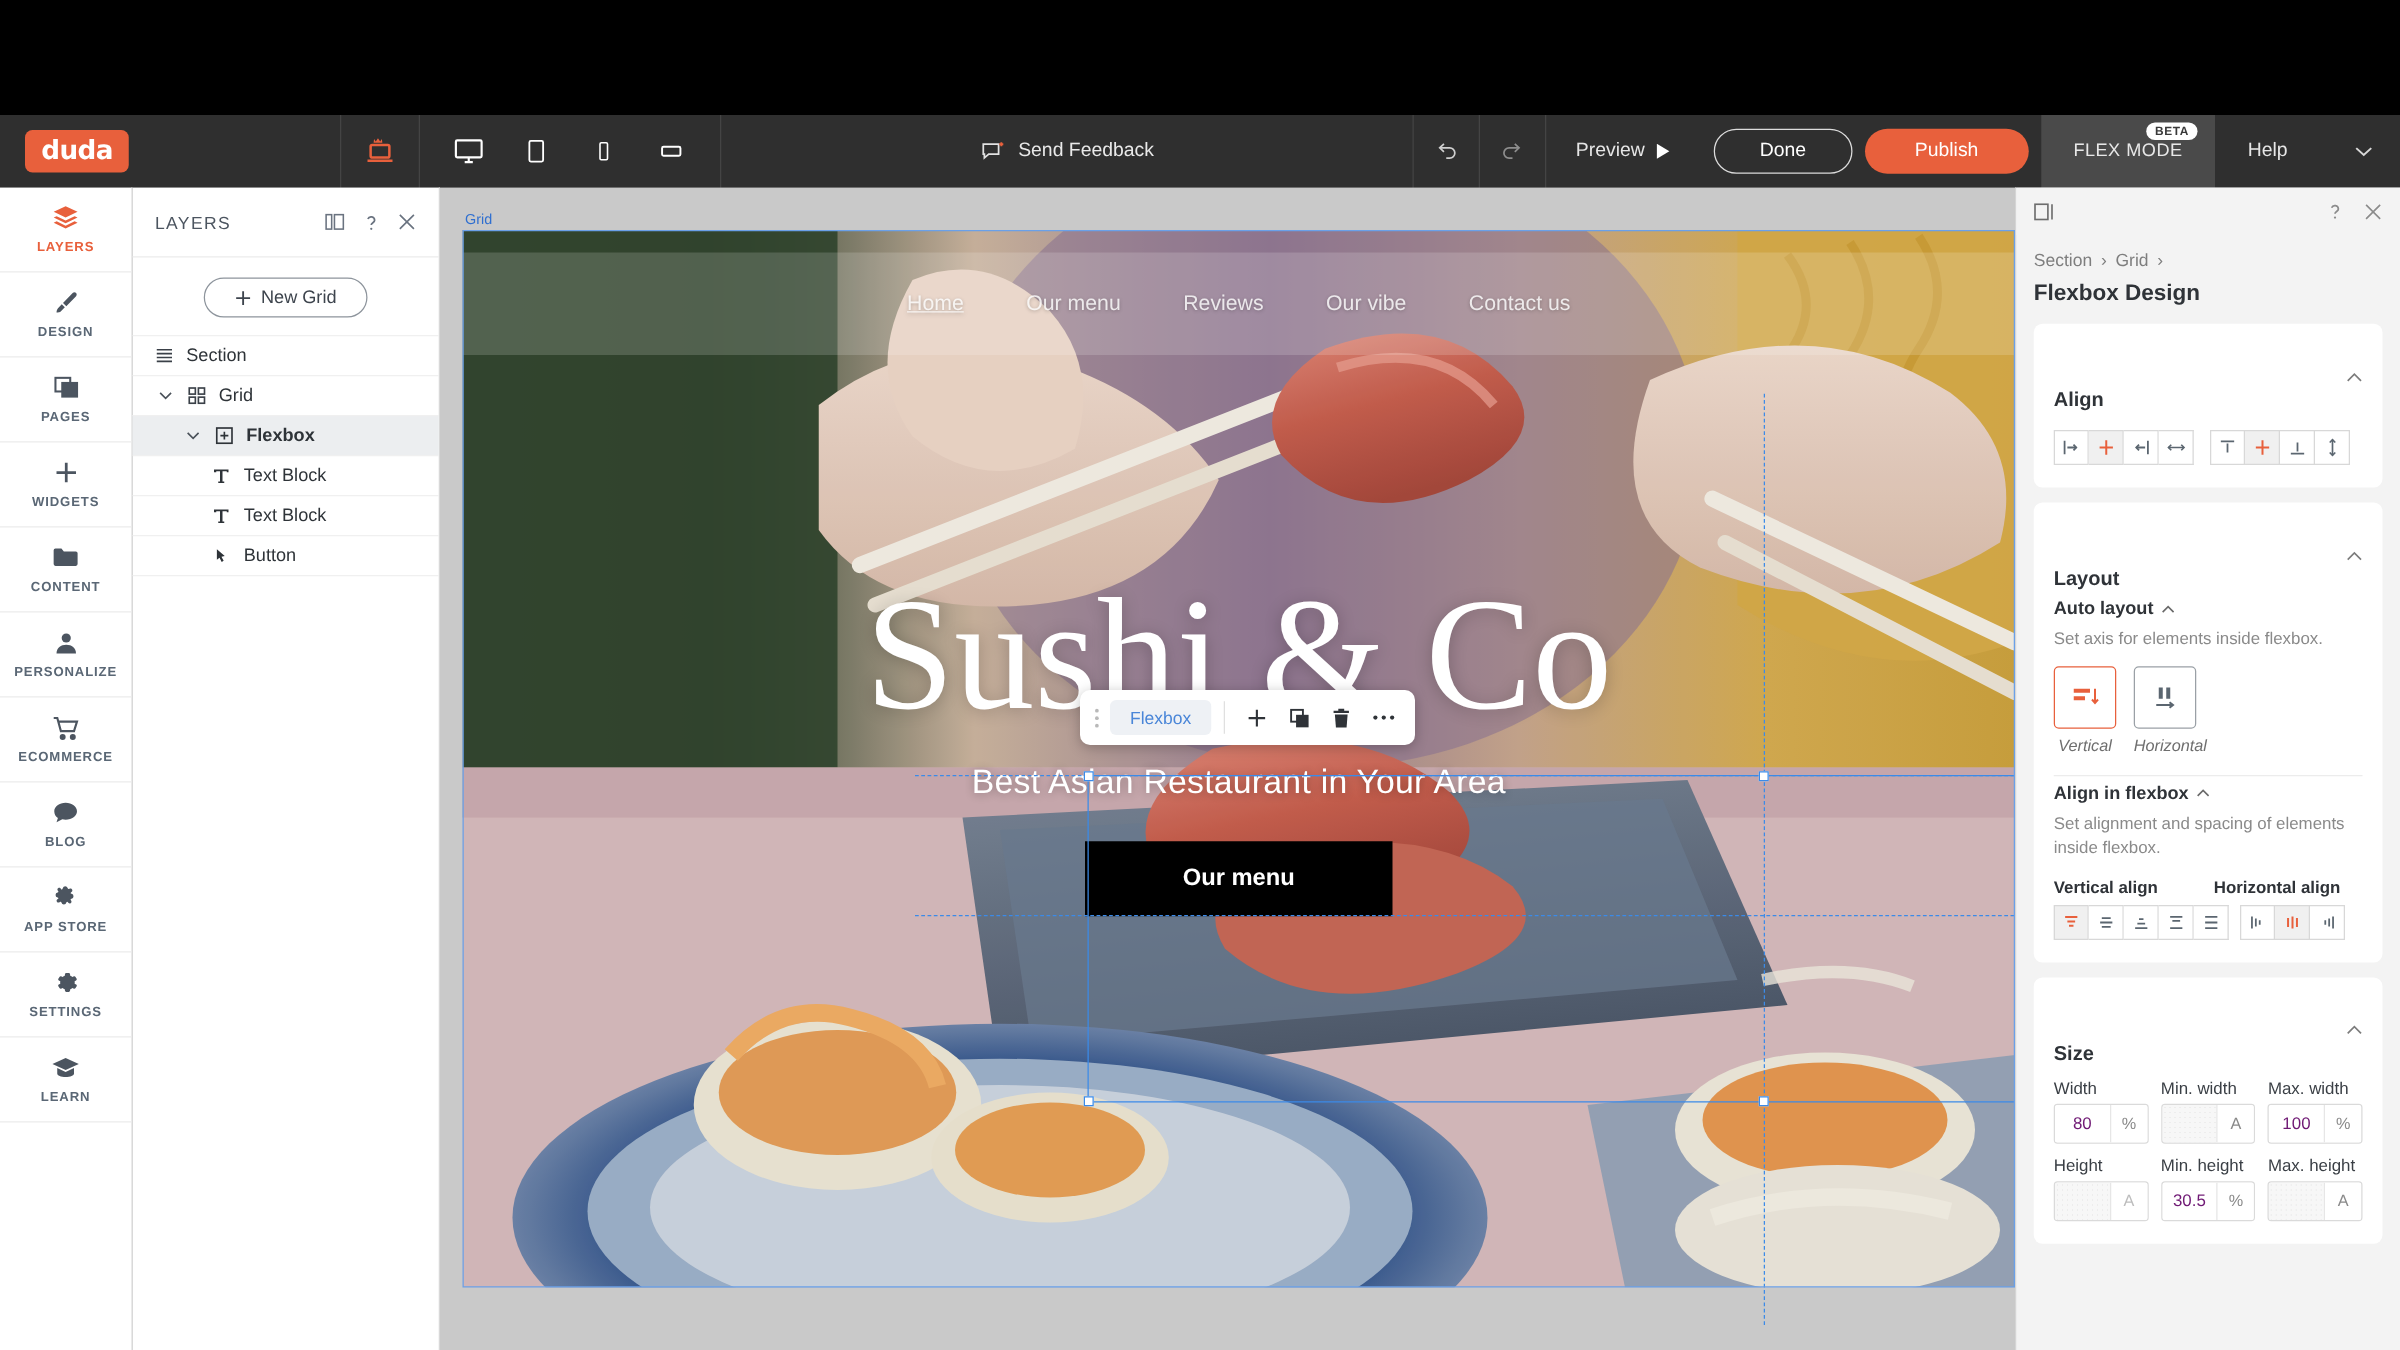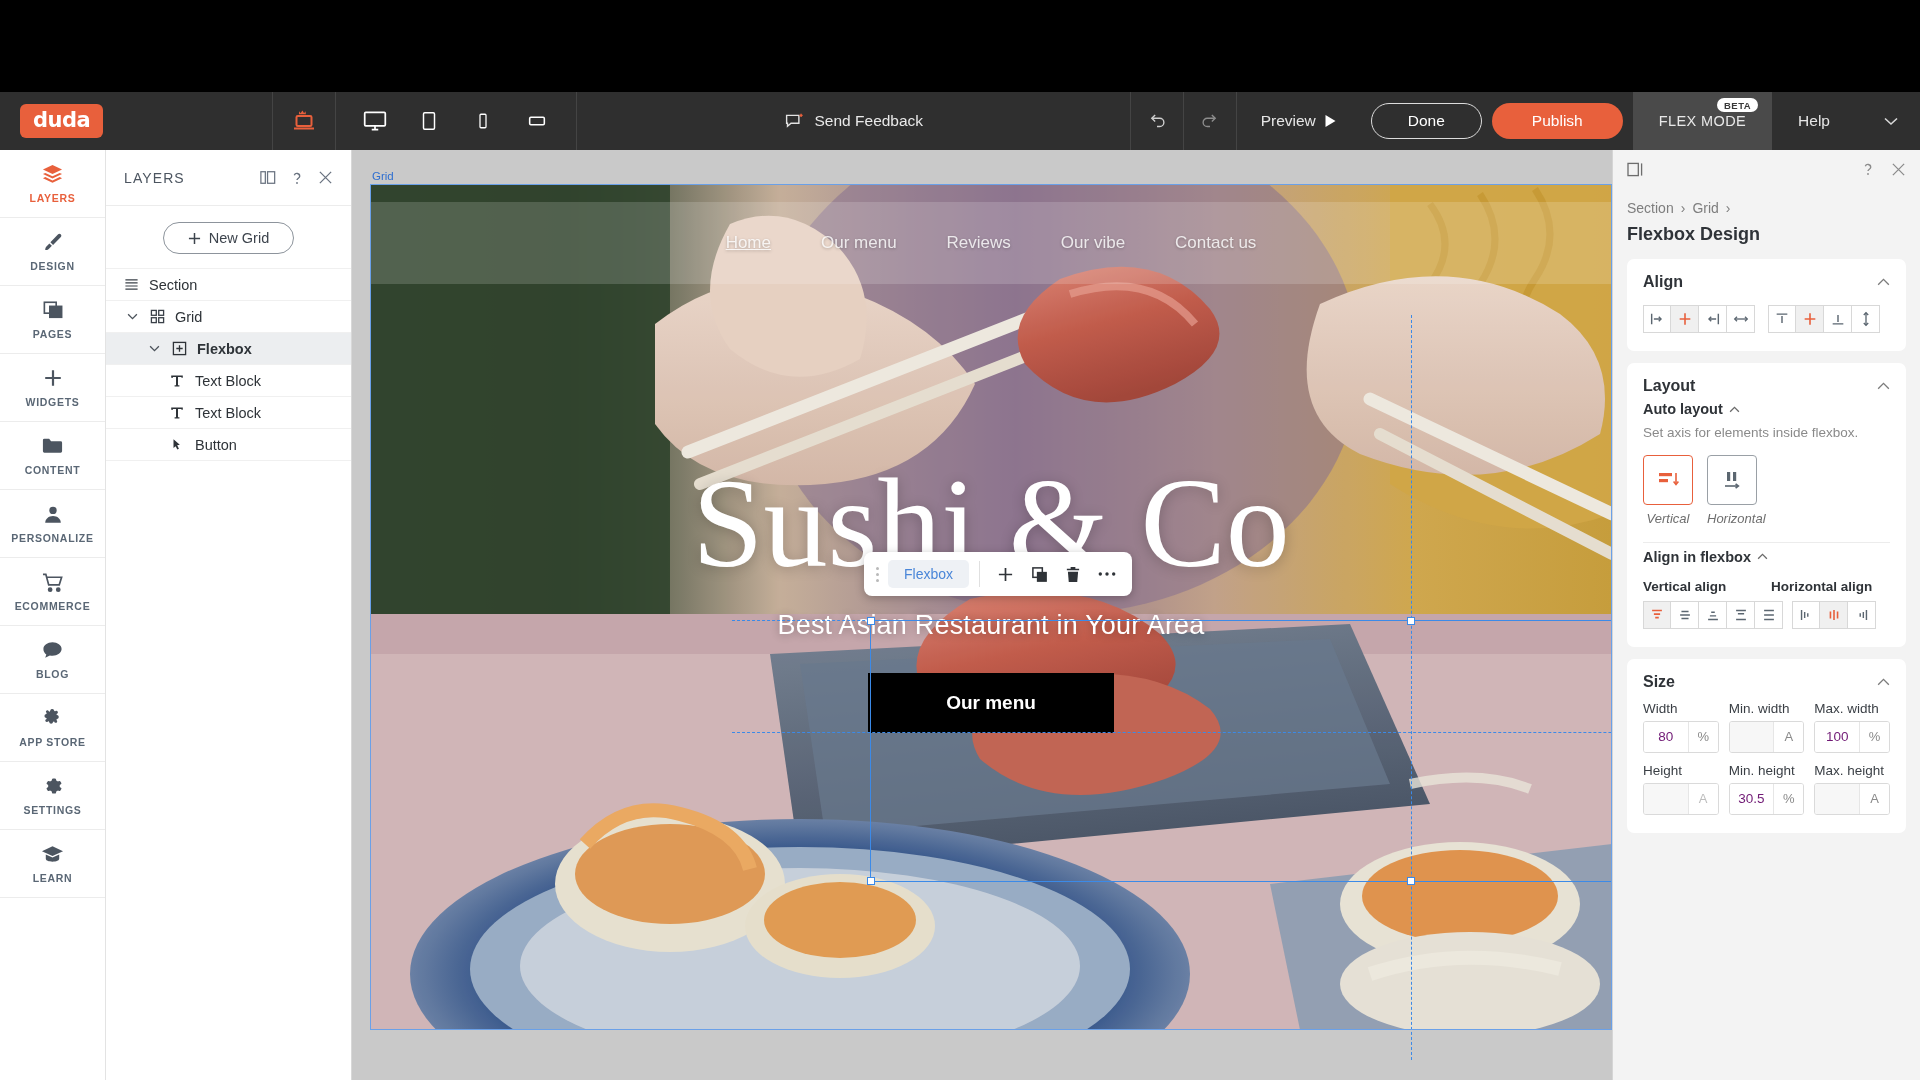--- a/index.html
+++ b/index.html
@@ -170,21 +170,21 @@
   }
   .rp-head { height: 38px; display:flex; align-items:center; padding: 0 14px; background:#f3f3f3; }
   .rp-head .spacer { flex:1; }
   .rp-head .hic { margin-left: 16px; cursor:pointer; color:#8b8b8b; display:flex; align-items:center; }
   .rp-body { padding: 12px 14px 0 14px; }
   .breadcrumb { font-size: 14px; color:#7e7e7e; display:flex; align-items:center; gap:7px; margin-bottom: 8px; }
   .breadcrumb .crumb { cursor:pointer; }
   .rp-title { font-size: 18px; font-weight: 700; color:#2f3338; margin-bottom: 14px; }
   .card { background:#fff; border-radius: 7px; padding: 14px 16px 18px 16px; margin-bottom: 12px; }
   .card-head { display:flex; align-items:center; justify-content:space-between; }
-  .card-head h3 { font-size: 16px; font-weight: 700; color:#2f3338; }
+  .card-head h3 { font-size: 16px; font-weight: 700; color:#2f3338;margin-top:39px; }
   .chev { color:#7c7c7c; cursor:pointer; font-size: 13px; }
   .align-row { display:flex; gap: 13px; margin-top: 14px; }
   .align-grp { display:flex; }
   .sq {
     width: 28px; height: 28px; border:1px solid #d8d8d8; background:#fff;
     display:flex; align-items:center; justify-content:center; cursor:pointer;
   }
   .align-grp .sq + .sq { border-left: none; }
   .sq.on { background:#f0f0f0; }
   .sub-lbl { font-size: 14.5px; font-weight: 700; color:#2f3338; display:flex; align-items:center; gap:6px; margin-top: 6px; }
@@ -810,20 +810,21 @@
         </div>
 
         <div class="divider"></div>
 
         <div class="sub-lbl">
           <span>Align in flexbox</span>
           <svg width="11" height="7" viewBox="0 0 12 8" fill="none" stroke="#6a6a6a" stroke-width="1.5">
               <path d="M1 6.5L6 1.5 11 6.5"></path>
             </svg>
         </div>
+        <div class="sub-desc">Set alignment and spacing of elements inside flexbox.</div>
 
         <div class="al-head">
           <span class="a">Vertical align</span>
           <span>Horizontal align</span>
         </div>
         <div class="al-row">
           <div class="align-grp">
             <span class="sq on">
               <svg width="16" height="16" viewBox="0 0 18 18" stroke="#e8603c" stroke-width="1.8" fill="none">
                   <path d="M3.5 4h11M5.5 8h7M7 12h4"></path>

